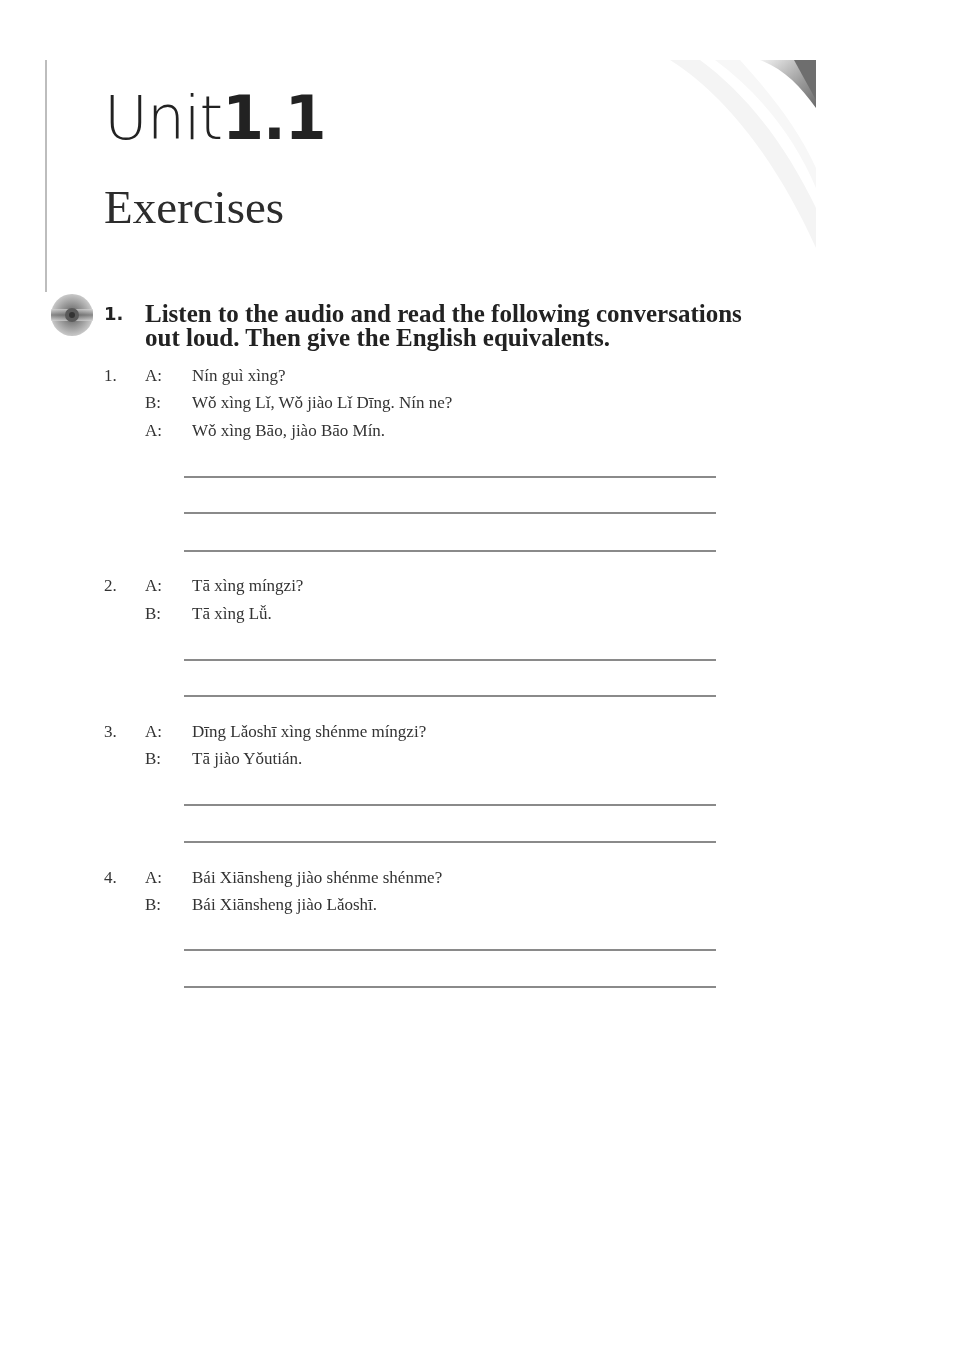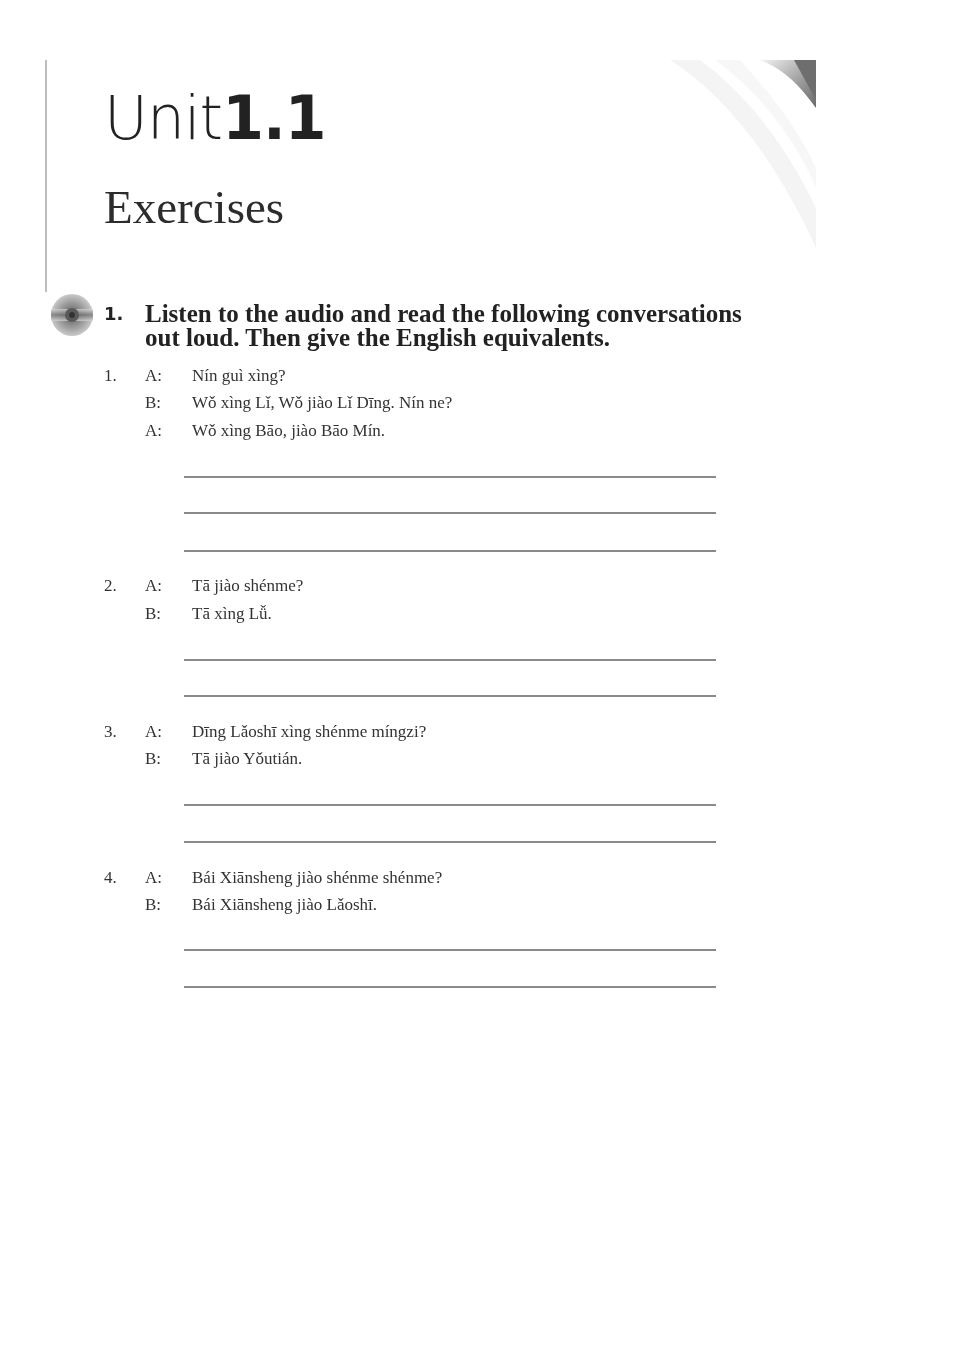--- a/index.html
+++ b/index.html
@@ -84,21 +84,21 @@
   </div>
 </div>
 <div class="answer" style="top:476px;"></div>
 <div class="answer" style="top:512px;"></div>
 <div class="answer" style="top:550px;"></div>
 
 <div class="item" style="top:576px;">
   <div class="line" style="top:0px;">
     <span class="n">2.</span>
     <span class="sp">A:</span>
-    <span class="txt">Tā jiào shénme?</span>
+    <span class="txt">Tā xìng míngzi?</span>
   </div>
   <div class="line" style="top:28px;">
     <span class="sp">B:</span>
     <span class="txt">Tā xìng Lǚ.</span>
   </div>
 </div>
 <div class="answer" style="top:659px;"></div>
 <div class="answer" style="top:695px;"></div>
 
 <div class="item" style="top:722px;">

